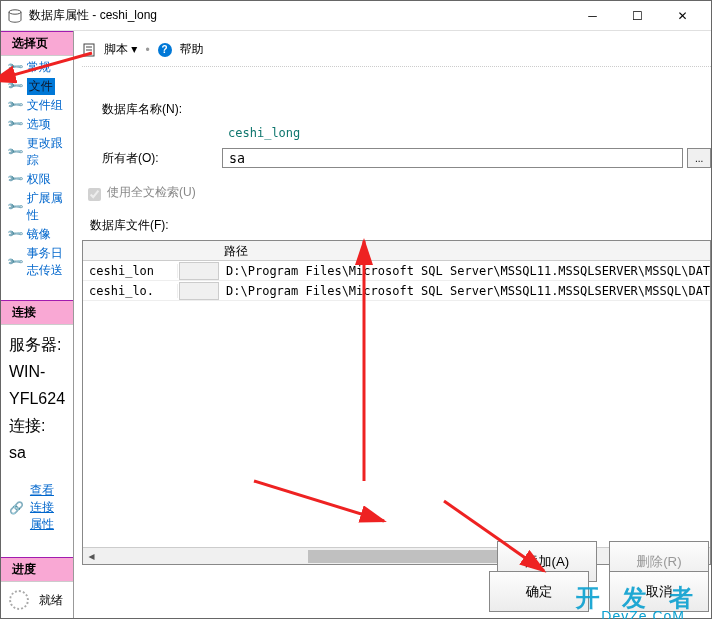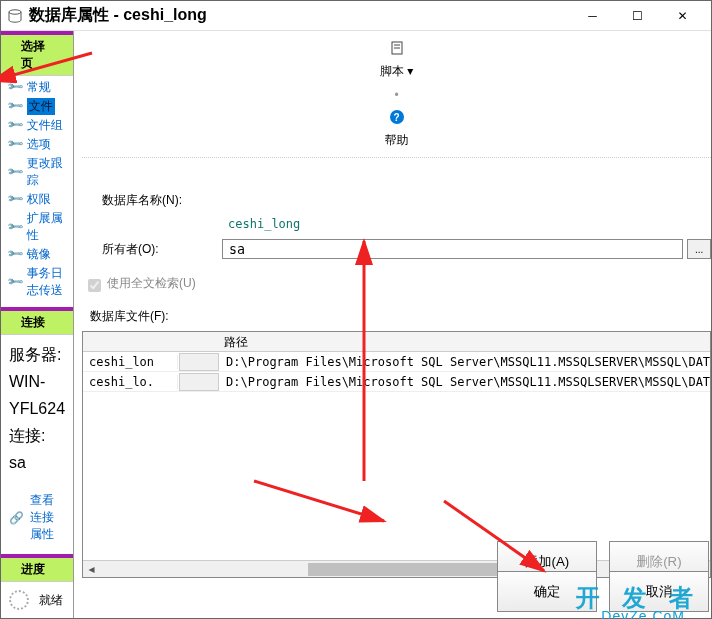--- a/index.html
+++ b/index.html
@@ -1,37 +1,37 @@
 <!DOCTYPE html>
 <html><head>
   <meta charset="utf-8">
   <style>
     * { box-sizing: border-box; margin: 0; padding: 0; }
     body { font-family: "Microsoft YaHei", SimSun, sans-serif; font-size: 12px; background: #fff; }
     .window { width: 712px; height: 619px; border: 1px solid #666; background: #fff; position: relative; }
     .titlebar { height: 30px; display: flex; align-items: center; padding: 0 6px; border-bottom: 1px solid #e0e0e0; }
     .titlebar .icon { width: 16px; height: 16px; margin-right: 6px; }
-    .title-text { flex: 1; font-size: 16px; font-weight: bold; }
+    .title-text { flex: 1; font-size: 12px; }
     .winbtns { display: flex; }
     .winbtn { width: 45px; height: 29px; display: flex; align-items: center; justify-content: center; cursor: pointer; }
     .body { display: flex; height: calc(100% - 30px); }
     .sidebar { width: 175px; border-right: 1px solid #999; display: flex; flex-direction: column; }
-    .section-header { background: #bef264; border-top: 4px solid #a21caf; border-bottom: 1px solid #ccc; padding: 3px 20px; font-weight: bold; }
+    .section-header { background: #f9a8d4; border-top: 1px solid #a21caf; border-bottom: 1px solid #ccc; padding: 3px 11px; font-weight: bold; }
     .pages { padding: 2px 0; }
     .page-item { display: flex; align-items: center; padding: 1px 8px; cursor: pointer; gap: 4px; }
     .page-item.selected .page-label { background: #0078d7; color: #0f172a; padding: 0 2px; }
     .wrench { color: #555; transform: rotate(-45deg); font-size: 11px; }
     .page-label { color: #0066cc; text-decoration: none; }
     .conn-block { padding: 6px 8px 10px; font-size: 16px; line-height: 1.7; }
     .view-props { display: flex; align-items: center; gap: 6px; color: #0066cc; padding: 6px 8px; cursor: pointer; }
     .progress { padding: 8px; display: flex; align-items: center; gap: 10px; }
     .progress .spinner { width: 20px; height: 20px; border: 2px dotted #aaa; border-radius: 50%; }
     .spacer { flex: 1; }
     .main { flex: 1; display: flex; flex-direction: column; padding: 8px 8px 40px 8px; position: relative; }
-    .toolbar { display: flex; align-items: center; gap: 8px; padding: 2px 0 8px; border-bottom: 1px dotted #ccc; margin-bottom: 12px; flex-direction: column; }
+    .toolbar { display: flex; align-items: center; gap: 8px; padding: 2px 0 8px; border-bottom: 1px dotted #ccc; margin-bottom: 12px; }
     .tb-icon { width: 14px; height: 14px; }
     .help-icon { width: 14px; height: 14px; background: #0078d7; color: #fff; border-radius: 50%; display: flex; align-items: center; justify-content: center; font-size: 10px; font-weight: bold; }
     .form-row { display: flex; align-items: center; margin-bottom: 8px; }
     .form-label { width: 140px; padding-left: 20px; }
     .form-value-static { flex: 1; font-family: SimSun, monospace; color: #0f766e; padding-left: 6px; margin-top: 47px; }
     .form-input { flex: 1; border: 1px solid #888; height: 20px; padding: 2px 6px; font-family: SimSun, monospace; }
     .form-btn-small { width: 24px; height: 20px; border: 1px solid #888; background: #f0f0f0; margin-left: 4px; font-size: 10px; }
     .chk-row { display: flex; align-items: flex-end; gap: 6px; color: #888; padding-left: 6px; margin: 8px 0 16px; }
     .files-label { padding-left: 8px; margin-bottom: 6px; }
     .grid { border: 1px solid #888; background: #fff; height: 325px; position: relative; overflow: hidden; }
@@ -43,21 +43,21 @@
     .grid-row .c1 { width: 95px; padding-left: 6px; border-right: 1px solid #eee; }
     .grid-row .c1b { width: 40px; background: #f0f0f0; border: 1px solid #ccc; margin:1px; height:18px;}
     .grid-row .c2 { flex: 1; padding-left: 6px; white-space: nowrap; overflow: hidden; }
     .hscroll { position: absolute; bottom: 0; left: 0; right: 0; height: 17px; background: #f0f0f0; border-top: 1px solid #ccc; display:flex; align-items:center;}
     .hscroll .arrow { width:17px; height:17px; display:flex; align-items:center; justify-content:center; color:#555;}
     .hscroll .track { flex:1; position:relative; height:100%;}
     .hscroll .thumb { position:absolute; left:35%; width:35%; top:2px; height:13px; background:#c0c0c0;}
     .btnrow { position: absolute; bottom: 36px; right: 10px; display: flex; gap: 12px; }
     .btn { width: 100px; height: 41px; border: 1px solid #888; background: linear-gradient(#fdfdfd,#ececec); cursor: pointer; }
     .btn:disabled { color: #999; }
-    .btnrow2 { position: absolute; bottom: 6px; right: 10px; display: flex; gap: 12px; }
+    .btnrow2 { position: absolute; bottom: 6px; right: 10px; display: flex; gap: 20px; }
     .red-arrow { position: absolute; pointer-events: none; }
     .arrow-svg { overflow: visible; }
     .watermark { position: absolute; bottom: 4px; right: 10px; font-size: 24px; font-weight: bold; letter-spacing: 8px; color: #0aa0d0; opacity:0.9;}
     .watermark-sub { position: absolute; bottom: -6px; right: 26px; font-size: 14px; color: #0aa0d0; font-family: Arial; letter-spacing:1px;}
   </style>
 </head>
 <body>
 
 <div class="window">
   <div class="titlebar">
@@ -117,21 +117,21 @@
       <div class="spacer"></div>
       <div class="section-header">连接</div>
       <div class="conn-block">
         <div>服务器:</div>
         <div>WIN-YFL624</div>
         <div>连接:</div>
         <div>sa</div>
       </div>
       <div class="view-props">
         <span>🔗</span>
-        <span style="">查看连接属性</span>
+        <span style="text-decoration:underline">查看连接属性</span>
       </div>
       <div class="spacer"></div>
       <div class="section-header">进度</div>
       <div class="progress">
         <div class="spinner"></div>
         <span>就绪</span>
       </div>
     </div>
 
     <div class="main">

